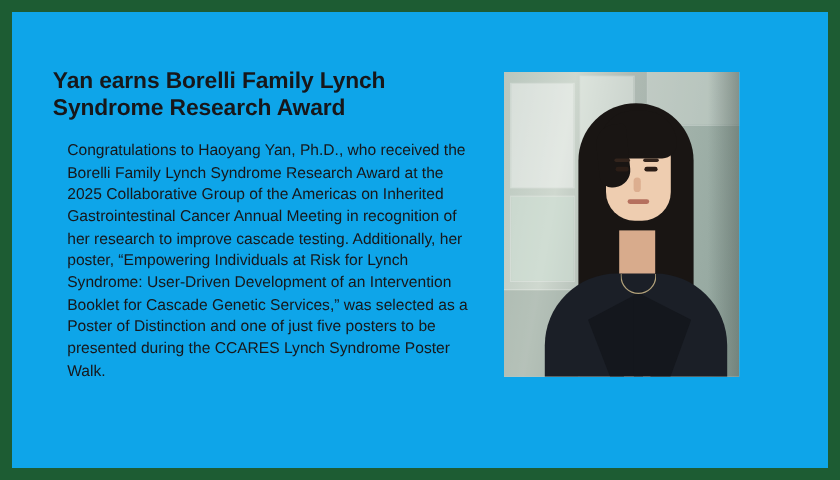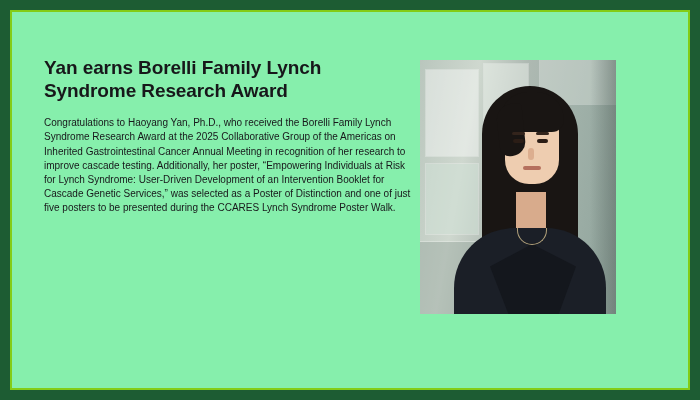--- a/index.html
+++ b/index.html
@@ -12,22 +12,22 @@
     background: #1d5c33;
     font-family: "Liberation Sans", sans-serif;
     overflow: hidden;
   }
   .card {
     position: absolute;
     left: 10px;
     top: 10px;
     width: 680px;
     height: 380px;
-    background: #86efac;
-    border: 2px solid #84cc16;
+    background: #0ea5e9;
+    border: 2px solid #0ea5e9;
     box-sizing: border-box;
   }
   .inner {
     position: absolute;
     left: 20px;
     top: 20px;
     right: 20px;
     bottom: 20px;
     display: flex;
     flex-direction: row;
@@ -41,24 +41,24 @@
   }
   .headline {
     font-size: 19px;
     line-height: 1.22;
     font-weight: bold;
     color: #17171a;
     margin: 0 0 14px 0;
     letter-spacing: -0.1px;
   }
   .body-text {
-    font-size: 10px;
+    font-size: 13px;
     line-height: 1.41;
     color: #17171a;
-    margin: 0;
+    margin: 12px;
   }
   .imgcol {
     width: 200px;
     padding-top: 28px;
     padding-left: 8px;
     box-sizing: border-box;
   }
   .portrait {
     width: 196px;
     height: 254px;

